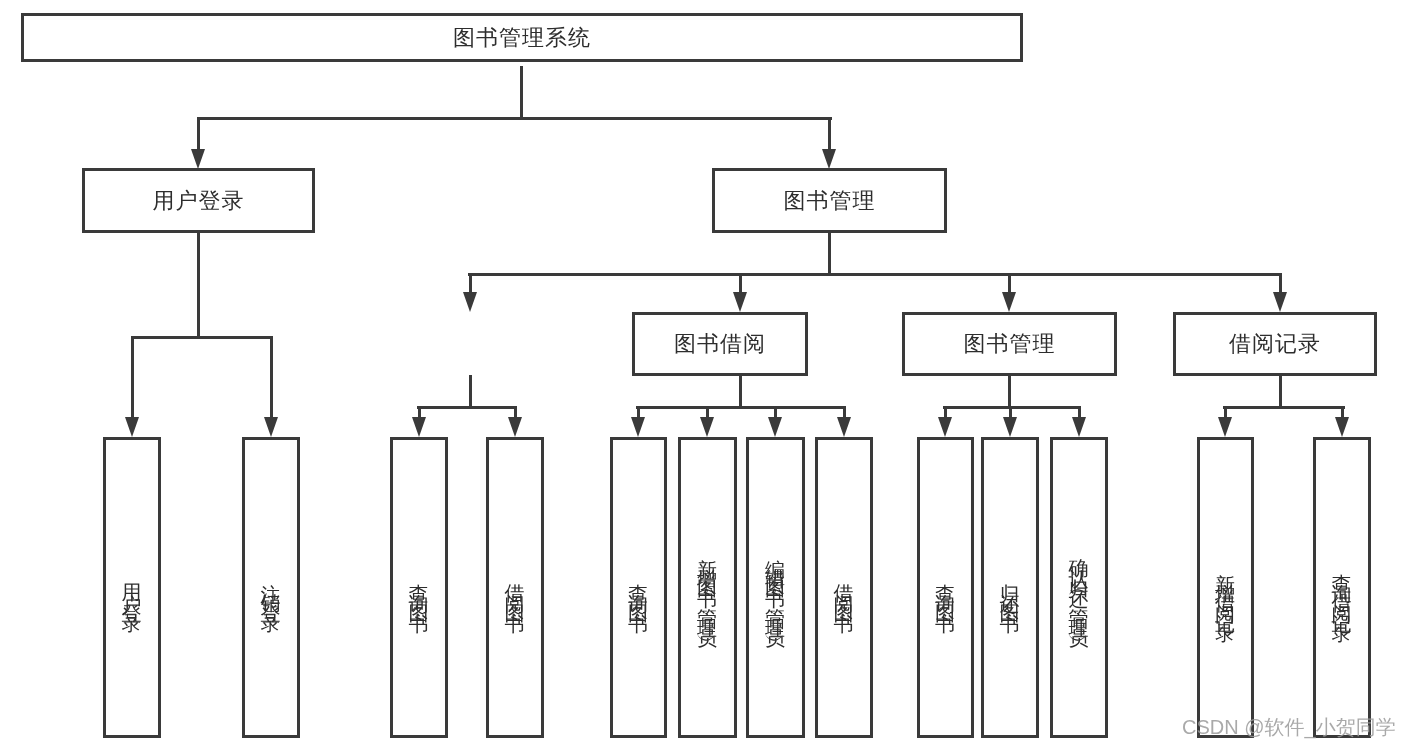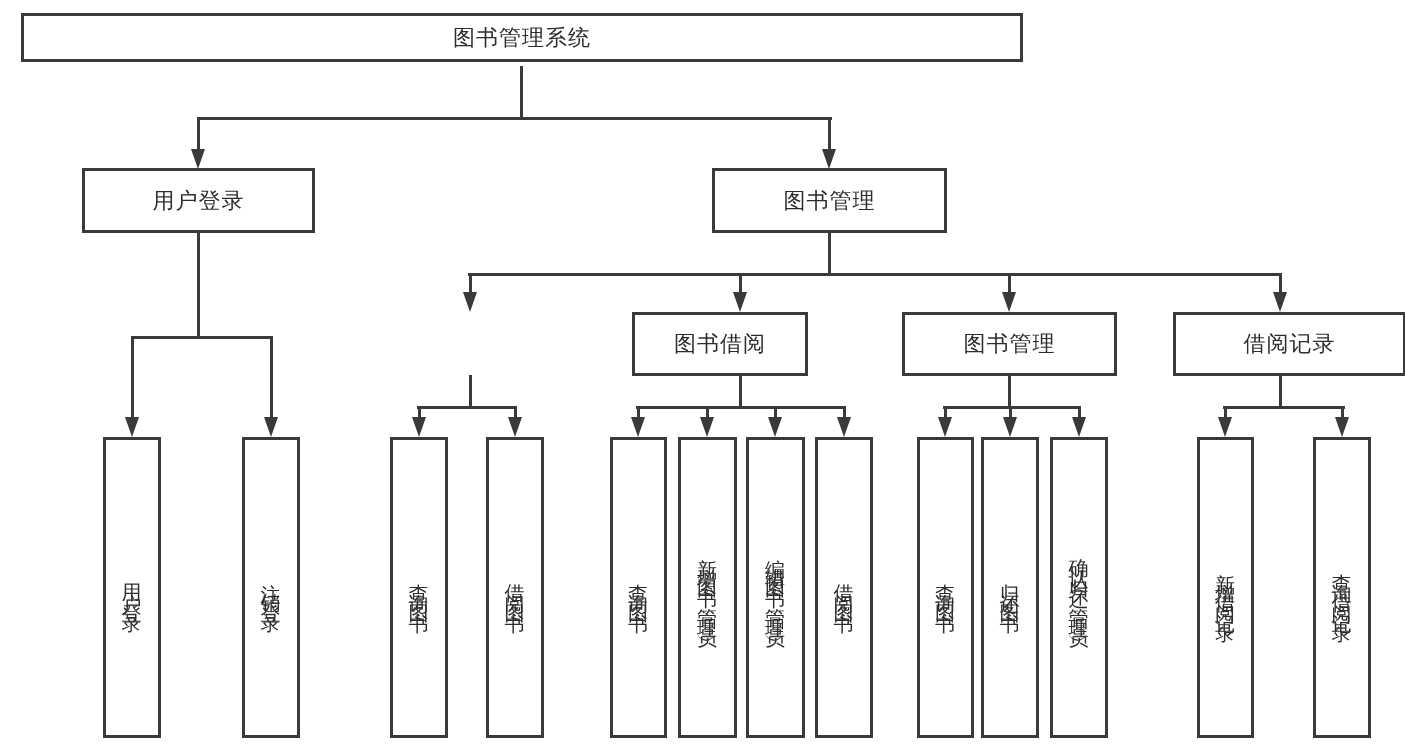--- a/index.html
+++ b/index.html
@@ -127,21 +127,21 @@
   <div class="box h" style="left:712px;top:168px;width:235px;height:65px">
     <span>图书管理</span>
   </div>
 
   <div class="box h" style="left:632px;top:312px;width:176px;height:64px">
     <span>图书借阅</span>
   </div>
   <div class="box h" style="left:902px;top:312px;width:215px;height:64px">
     <span>图书管理</span>
   </div>
-  <div class="box h" style="left:1173px;top:312px;width:233px;height:64px">
+  <div class="box h" style="left:1173px;top:312px;width:204px;height:64px">
     <span>借阅记录</span>
   </div>
 
   <div class="box v" style="left:103px;top:437px;width:58px;height:301px">
     <span>用户登录</span>
   </div>
   <div class="box v" style="left:242px;top:437px;width:58px;height:301px">
     <span>注销登录</span>
   </div>
 
@@ -175,14 +175,15 @@
     <span>确认归还（管理员）</span>
   </div>
 
   <div class="box v" style="left:1197px;top:437px;width:57px;height:301px">
     <span>新增借阅记录</span>
   </div>
   <div class="box v" style="left:1313px;top:437px;width:58px;height:301px">
     <span>查询借阅记录</span>
   </div>
 
+  <div class="watermark">CSDN @软件_小贺同学</div>
 
 </div>
 
 </body></html>

